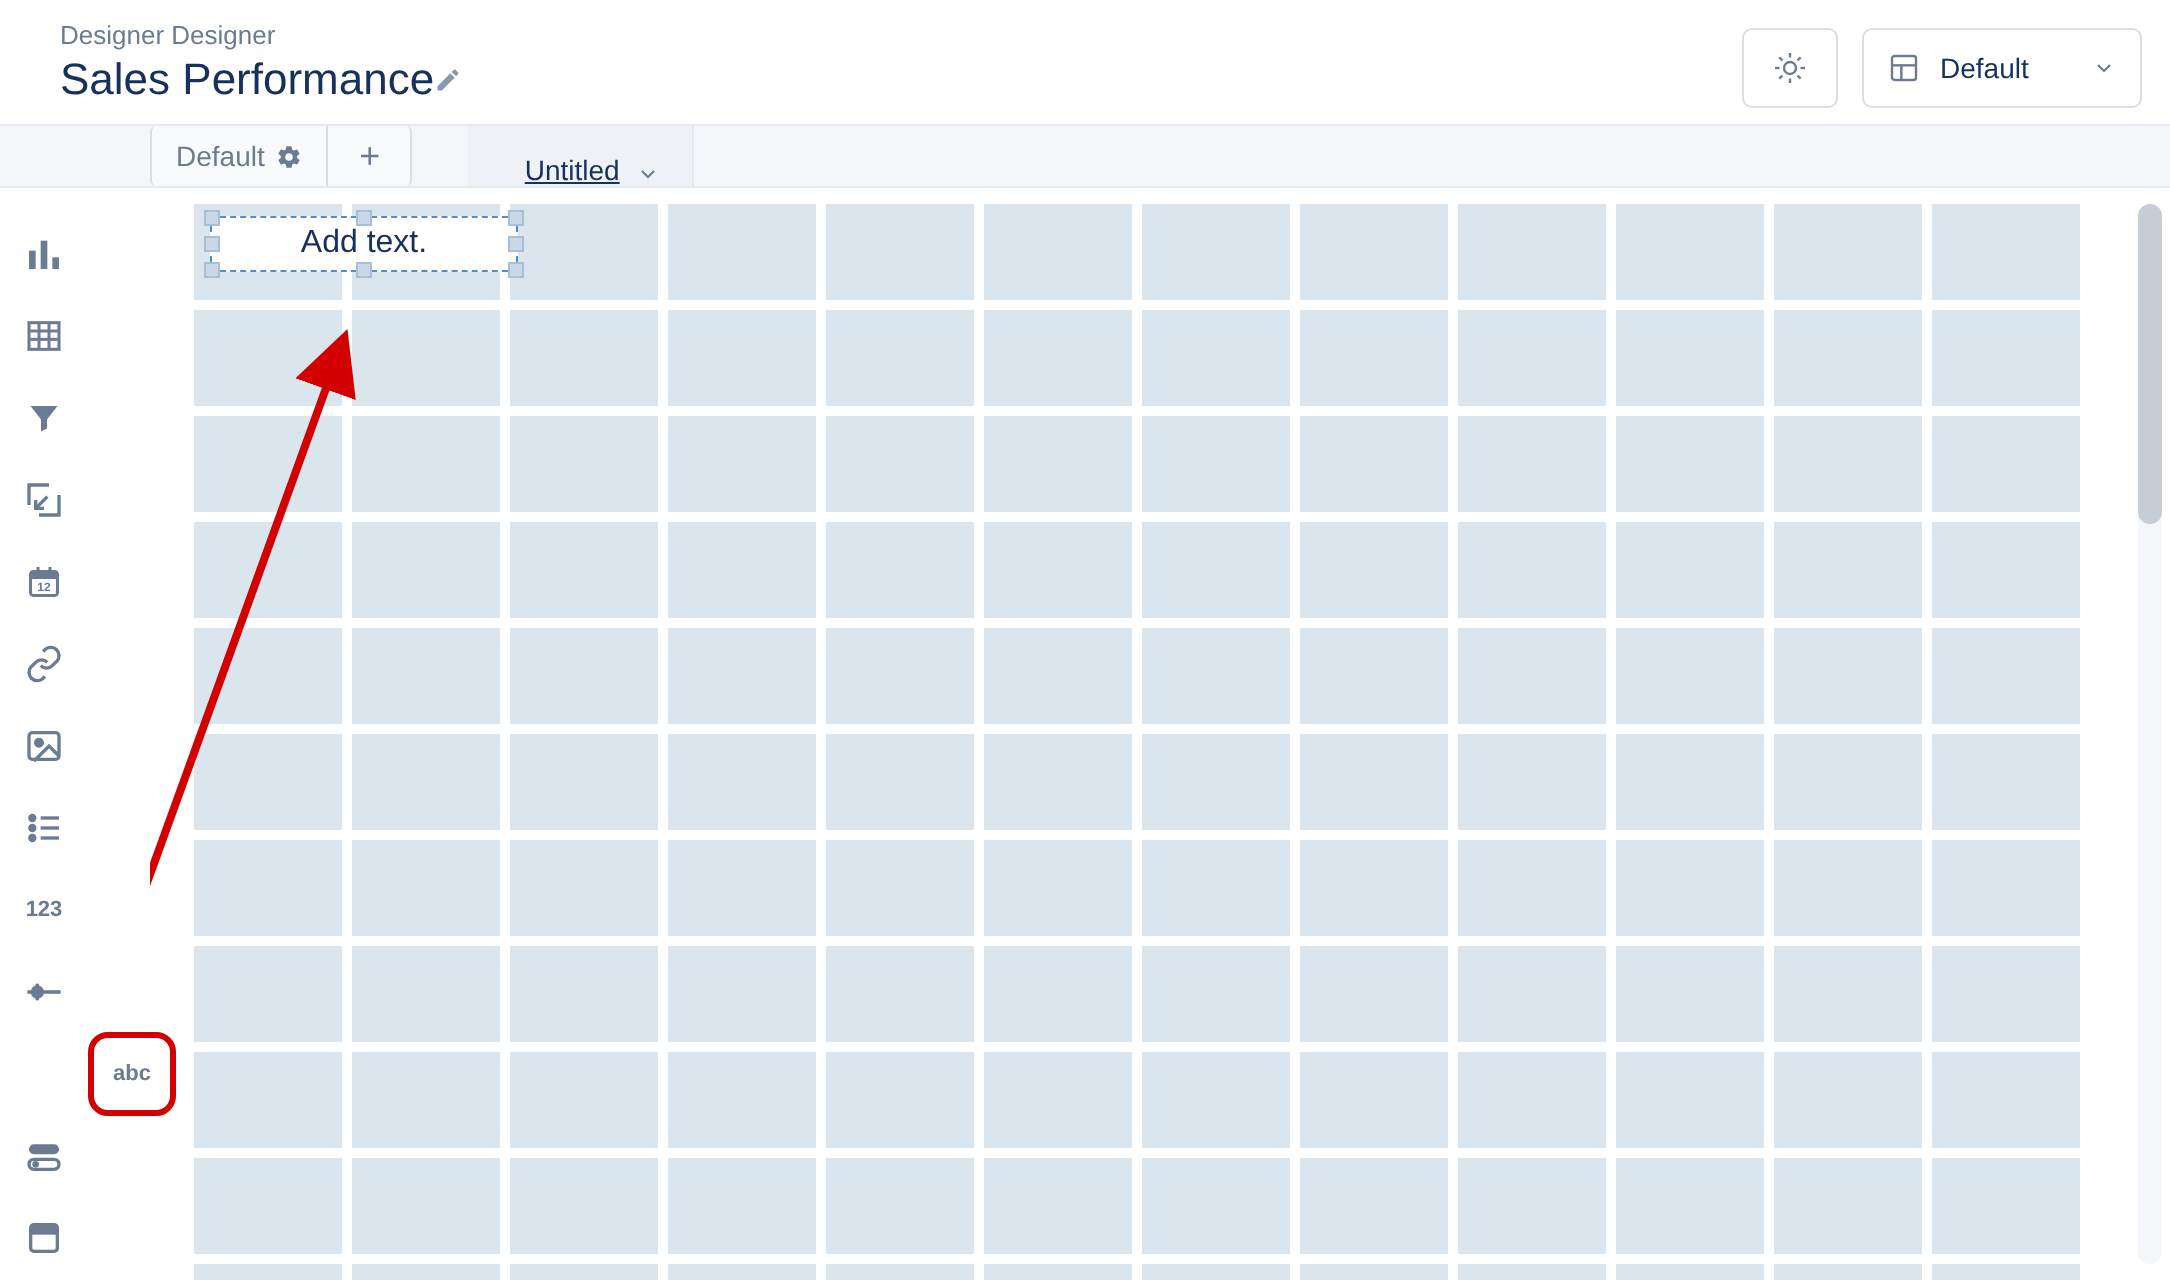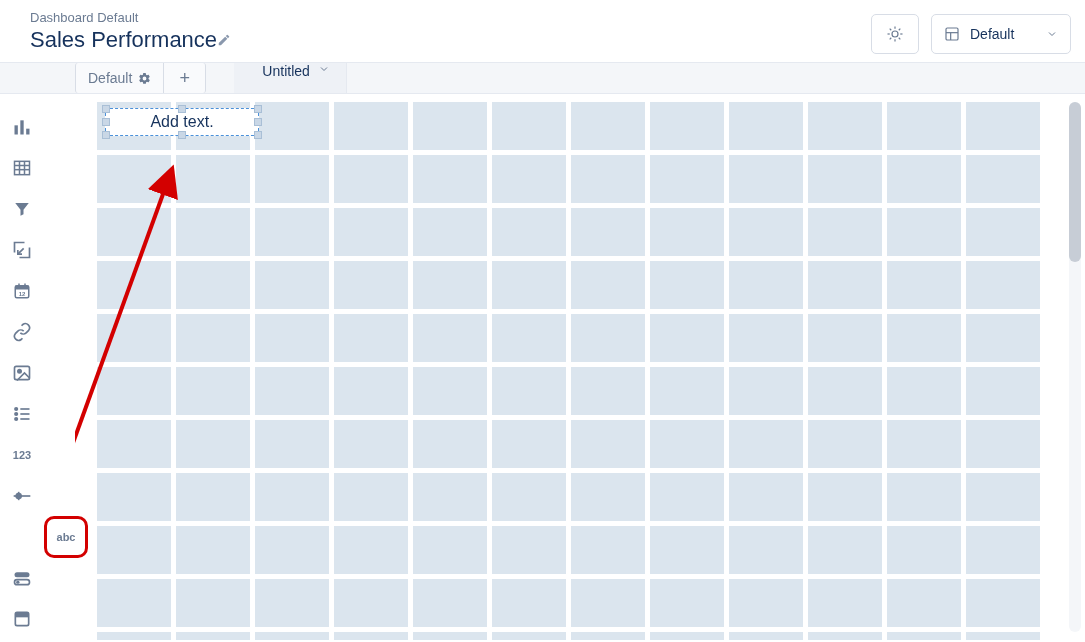--- a/index.html
+++ b/index.html
@@ -16,21 +16,21 @@
   .header-right { display: flex; align-items: center; gap: 12px; margin-top: 4px; }
   .icon-btn { width: 48px; height: 40px; border: 1px solid #d8dde6; background: #fff; border-radius: 5px; display: flex; align-items: center; justify-content: center; color: #6b7b92; cursor: pointer; }
   .layout-btn { height: 40px; border: 1px solid #d8dde6; background: #fff; border-radius: 5px; display: flex; align-items: center; gap: 10px; padding: 0 12px; width: 140px; justify-content: flex-start; cursor: pointer; color: #16325c; }
   .layout-btn .lbl { flex: 1; font-size: 14px; color: #16325c; }
   .chev { color: #6b7b92; }
 
   
   .tabs-bar { margin-top: 8px; height: 32px; background: #f4f6f9; border-top: 1px solid #e5e9f0; border-bottom: 1px solid #e5e9f0; display: flex; align-items: stretch; padding-left: 75px; }
   .tab-default { display: flex; align-items: center; gap: 6px; padding: 0 12px; border: 1px solid #d8dde6; background: #f9fafc; color: #6b7b92; font-size: 14px; border-top: none; border-bottom: none; border-radius: 3px 0 0 3px; }
   .tab-add { width: 42px; display: flex; align-items: center; justify-content: center; border: 1px solid #d8dde6; border-left: none; background: #f9fafc; color: #6b7b92; font-size: 18px; border-top: none; border-bottom: none; border-radius: 0 3px 3px 0; }
-  .tab-untitled { display: flex; align-items: flex-start; gap: 8px; padding: 0 16px 0 28px; color: #16325c; font-size: 14px; background: #eef1f6; margin-left: 28px; border-right: 1px solid #e5e9f0; }
+  .tab-untitled { display: flex; align-items: flex-end; gap: 8px; padding: 0 16px 0 28px; color: #16325c; font-size: 14px; background: #eef1f6; margin-left: 28px; border-right: 1px solid #e5e9f0; text-decoration: underline; }
 
   
   .body-row { display: flex; height: calc(642px - 96px); }
 
   
   .sidebar { width: 75px; display: flex; flex-direction: column; align-items: flex-start; padding-top: 12px; gap: 0; }
   .side-item { width: 44px; height: 44px; display: flex; align-items: center; justify-content: center; color: #6b7b92; cursor: pointer; border-radius: 6px; position: relative; }
   .side-item.highlight { border: 3px solid #d30000; border-radius: 10px; margin-left: 44px; }
   .side-text { font-size: 11px; font-weight: 700; color: #6b7b92; }
 
@@ -63,21 +63,21 @@
   
   .arrow-svg { position: absolute; left: 0; top: 0; width: 220px; height: 560px; pointer-events: none; }
 
   svg { display: block; }
 </style>
 </head>
 <body>
 
 <div class="header">
   <div class="header-left">
-    <div class="breadcrumb">Dashboard Default</div>
+    <div class="breadcrumb">Designer Designer</div>
     <div class="title-row">
       <div class="page-title">Sales Performance</div>
       <span class="pencil-icon">
         <svg width="14" height="14" viewBox="0 0 24 24" fill="currentColor">
             <path d="M3 17.25V21h3.75l11-11-3.75-3.75-11 11zM20.7 7.04a1 1 0 0 0 0-1.41l-2.34-2.34a1 1 0 0 0-1.41 0l-1.83 1.83 3.75 3.75 1.83-1.83z"></path>
           </svg>
       </span>
     </div>
   </div>
   <div class="header-right">

